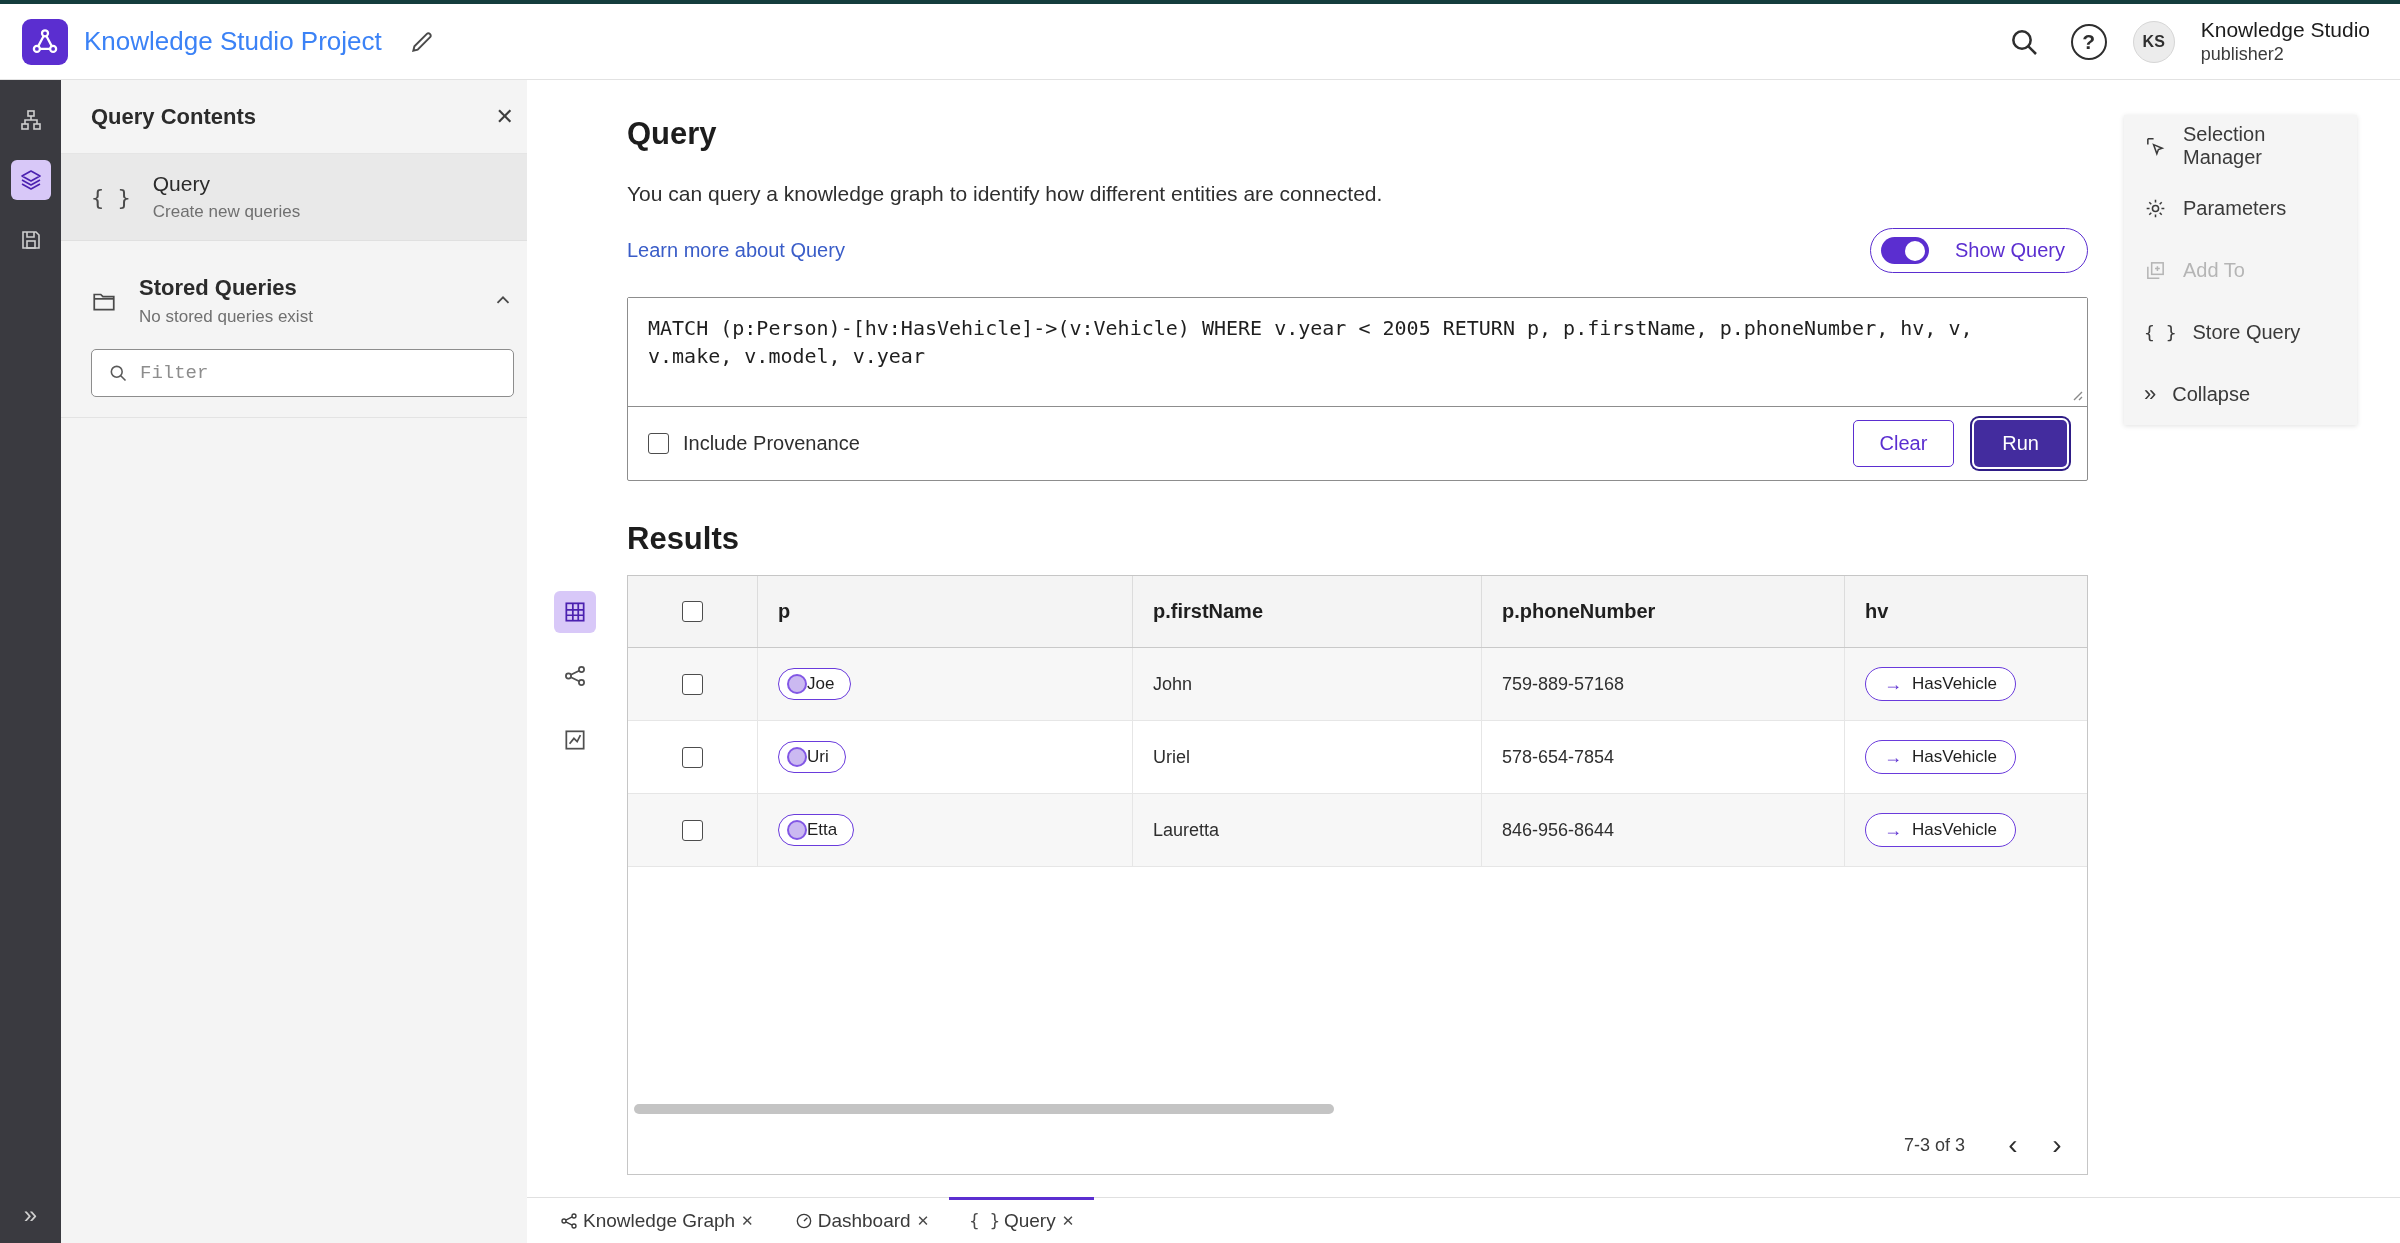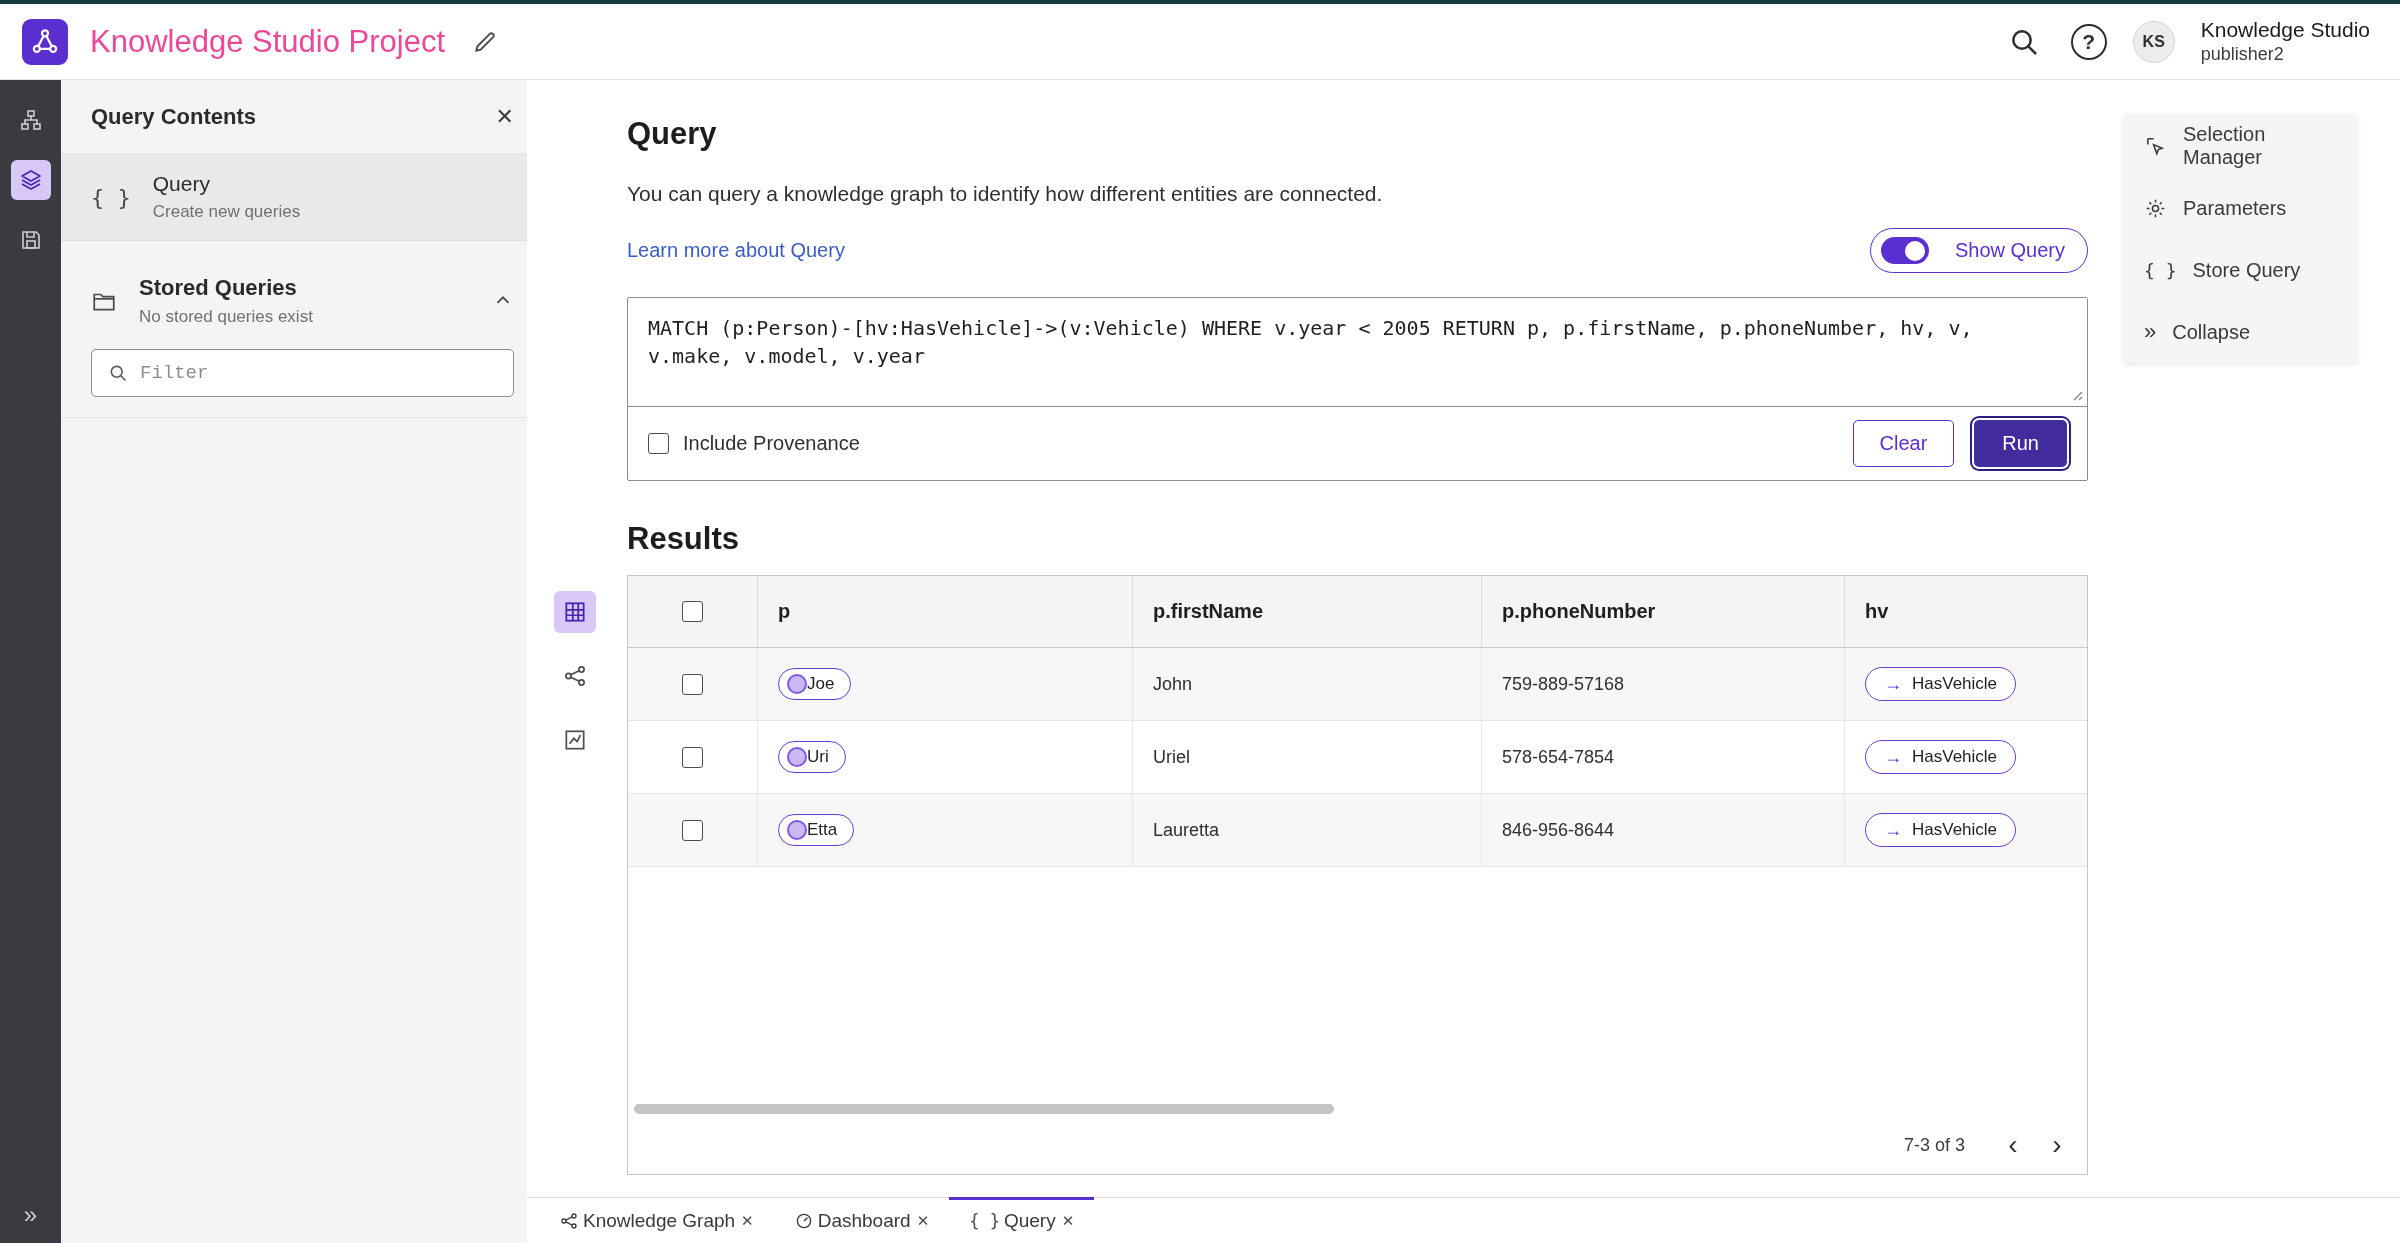--- a/index.html
+++ b/index.html
@@ -5,21 +5,21 @@
   *{box-sizing:border-box;margin:0;padding:0}
   html,body{width:2400px;height:1243px}
   body{font-family:"Liberation Sans",sans-serif;background:#fff;color:#333;position:relative;overflow:hidden}
   button{font-family:inherit;cursor:pointer}
   svg{display:block}
 
   
   .header{position:absolute;left:0;top:0;right:0;height:80px;background:#fff;border-top:4px solid #143d3d;border-bottom:1px solid #e2e2e2;display:flex;align-items:center;padding:0 30px 0 22px;z-index:5}
   .logo{width:46px;height:46px;border-radius:9px;background:#5b2ed0;display:flex;align-items:center;justify-content:center}
   .logo svg{width:30px;height:30px}
-  .header-title{font-size:31px;color:#ec4899;margin-left:22px}
+  .header-title{font-size:26px;color:#3b82f6;margin-left:16px}
   .pencil{margin-left:20px;width:40px;height:40px;display:flex;align-items:center;justify-content:center;color:#4a4a4a;background:none;border:none}
   .pencil svg{width:26px;height:26px}
   .header-right{margin-left:auto;display:flex;align-items:center;gap:26px}
   .icon-btn{width:42px;height:42px;display:flex;align-items:center;justify-content:center;color:#2e2e2e;background:none;border:none}
   .icon-btn svg{width:32px;height:32px}
   .help-circle{width:36px;height:36px;border:2.5px solid #2e2e2e;border-radius:50%;display:flex;align-items:center;justify-content:center;font-size:21px;font-weight:700;color:#2e2e2e;background:none}
   .avatar{width:42px;height:42px;border-radius:50%;background:#ececec;border:1px solid #d6d6d6;display:flex;align-items:center;justify-content:center;font-size:16px;font-weight:700;color:#2f2f2f}
   .account-text{line-height:1.25}
   .account-name{font-size:21px;color:#1c1c1c}
   .account-user{font-size:18px;color:#3c3c3c}
@@ -375,20 +375,28 @@
       </svg>
     <span>Selection Manager</span>
   </div>
   <div class="menu-item">
     <svg viewBox="0 0 24 24" fill="none" stroke="currentColor" stroke-width="1.6">
         <circle cx="12" cy="12" r="3.2"></circle>
         <path d="M12 2.8v3M12 18.2v3M2.8 12h3M18.2 12h3M5.5 5.5l2.1 2.1M16.4 16.4l2.1 2.1M18.5 5.5l-2.1 2.1M7.6 16.4l-2.1 2.1"></path>
       </svg>
     <span>Parameters</span>
   </div>
+  <div class="menu-item disabled">
+    <svg viewBox="0 0 24 24" fill="none" stroke="currentColor" stroke-width="1.6">
+        <path d="M4 8v12h12"></path>
+        <rect x="8" y="4" width="12" height="12"></rect>
+        <path d="M14 7.5v5M11.5 10h5"></path>
+      </svg>
+    <span>Add To</span>
+  </div>
   <div class="menu-item">
     <span class="mono-icon">{ }</span>
     <span>Store Query</span>
   </div>
   <div class="menu-item">
     <span class="glyph-icon">»</span>
     <span>Collapse</span>
   </div>
 </div>
 

